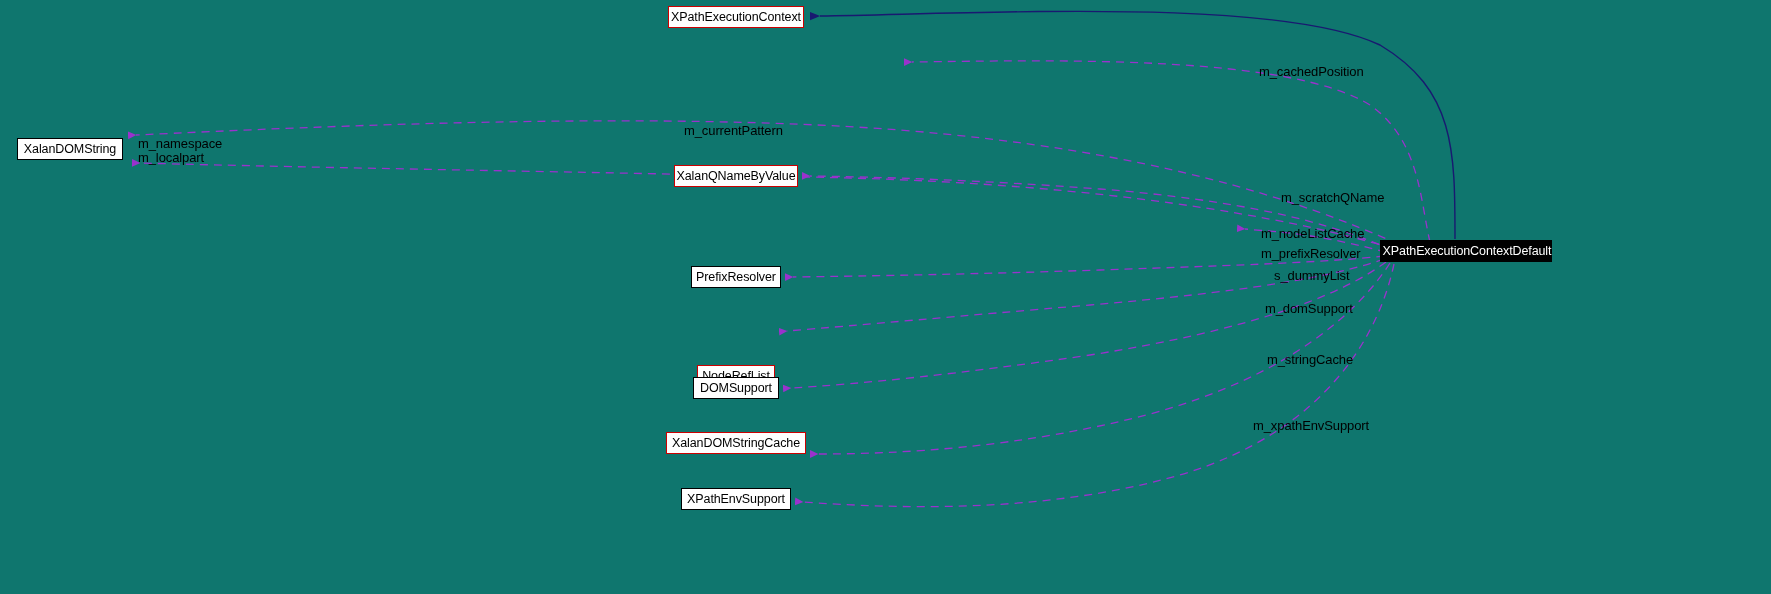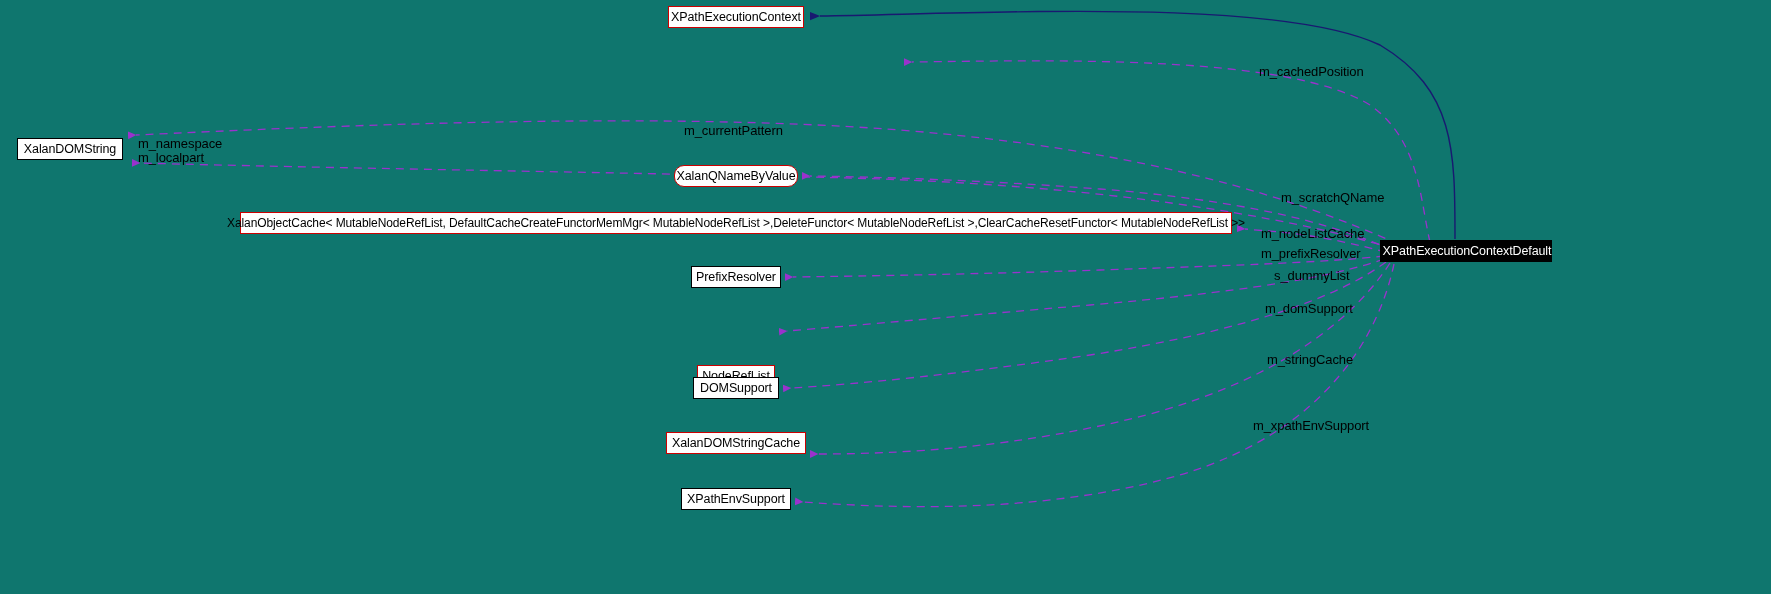--- a/index.html
+++ b/index.html
@@ -94,23 +94,22 @@
     <path d="M1390,263 C1360,310 1290,376 1150,414 C1020,448 900,454 818,454" fill="none" stroke="#9a32cd" stroke-width="1.3" stroke-dasharray="8,6" marker-end="url(#arrow-purple)"></path>
 
     <path d="M1394,264 C1380,330 1330,430 1180,475 C1040,515 890,508 803,502" fill="none" stroke="#9a32cd" stroke-width="1.3" stroke-dasharray="8,6" marker-end="url(#arrow-purple)"></path>
   </svg>
 
   <div class="node" style="left:668px; top:6px; width:136px;">XPathExecutionContext</div>
 
 
   <div class="node black-border" style="left:17px; top:138px; width:106px;">XalanDOMString</div>
 
-  <div class="node" style="left:674px; top:165px; width:124px;border-radius:10px;">XalanQNameByValue</div>
+  <div class="node" style="left:674px; top:165px; width:124px;">XalanQNameByValue</div>
 
-  <div class="node" style="left:240px; top:212px; width:992px; font-size:12px;">XalanObjectCache&lt; MutableNodeRefList, DefaultCacheCreateFunctorMemMgr&lt; MutableNodeRefList &gt;,DeleteFunctor&lt; MutableNodeRefList &gt;,ClearCacheResetFunctor&lt; MutableNodeRefList &gt;&gt;</div>
 
   <div class="node black-border" style="left:691px; top:266px; width:90px;">PrefixResolver</div>
 
   <div class="node" style="left:697px; top:321px; width:78px;margin-top:44px;">NodeRefList</div>
 
   <div class="node black-border" style="left:693px; top:377px; width:86px;">DOMSupport</div>
 
   <div class="node" style="left:666px; top:432px; width:140px;">XalanDOMStringCache</div>
 
   <div class="node black-border" style="left:681px; top:488px; width:110px;">XPathEnvSupport</div>

